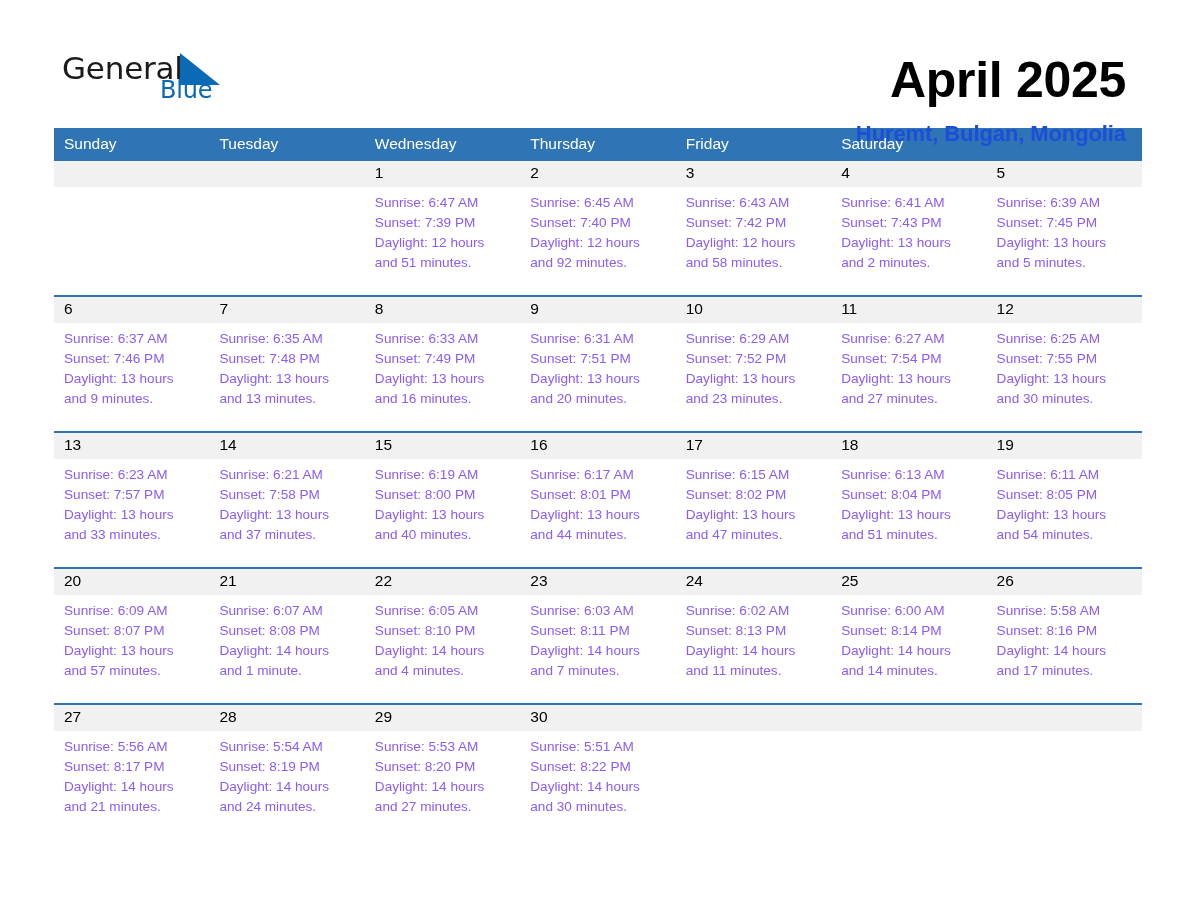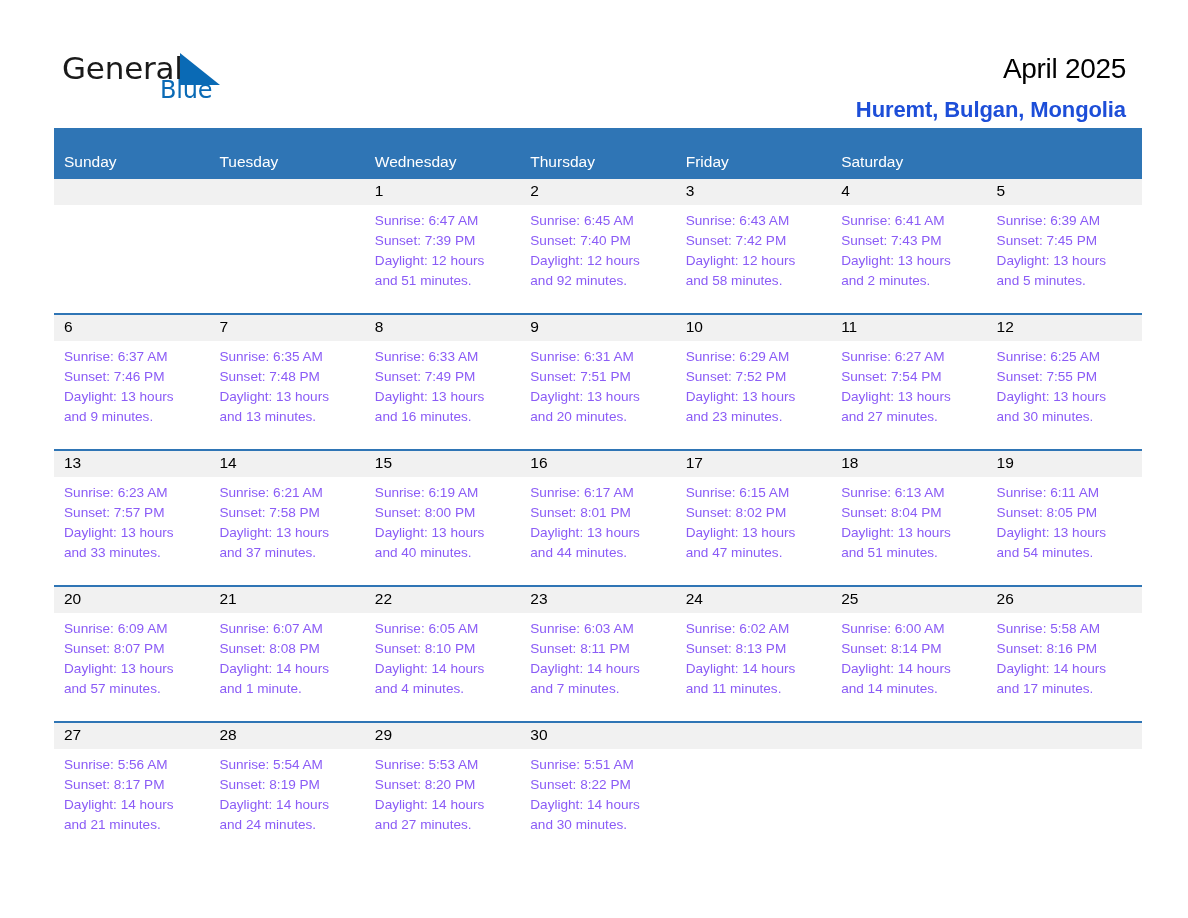--- a/index.html
+++ b/index.html
@@ -66,22 +66,22 @@
     margin-top: -6px;
     margin-left: 98px;
     letter-spacing: -0.2px;
   }
 
   .title-block {
     text-align: right;
     padding-top: 2px;
   }
   .month-title {
-    font-size: 28px;
-    font-weight: 400;
+    font-size: 50px;
+    font-weight: 700;
     color: #000;
     line-height: 1.05;
     letter-spacing: -0.3px;
   }
   .location {
     font-size: 22px;
     font-weight: bold;
     color: #1d4ed8;
     margin-top: 14px;
     letter-spacing: -0.1px;
@@ -96,21 +96,20 @@
   .weekday-row {
     display: grid;
     grid-template-columns: repeat(7, 1fr);
     background: #2f75b5;
   }
   .weekday {
     color: #ffffff;
     font-size: 15.5px;
     padding: 8px 10px 9px 10px;
     line-height: 1;
-    margin-top: 18px;
   }
 
   .week-row {
     display: grid;
     grid-template-columns: repeat(7, 1fr);
     border-top: 2px solid #2f75b5;
   }
   .week-row.first { border-top: none; }
 
   .day-cell {

